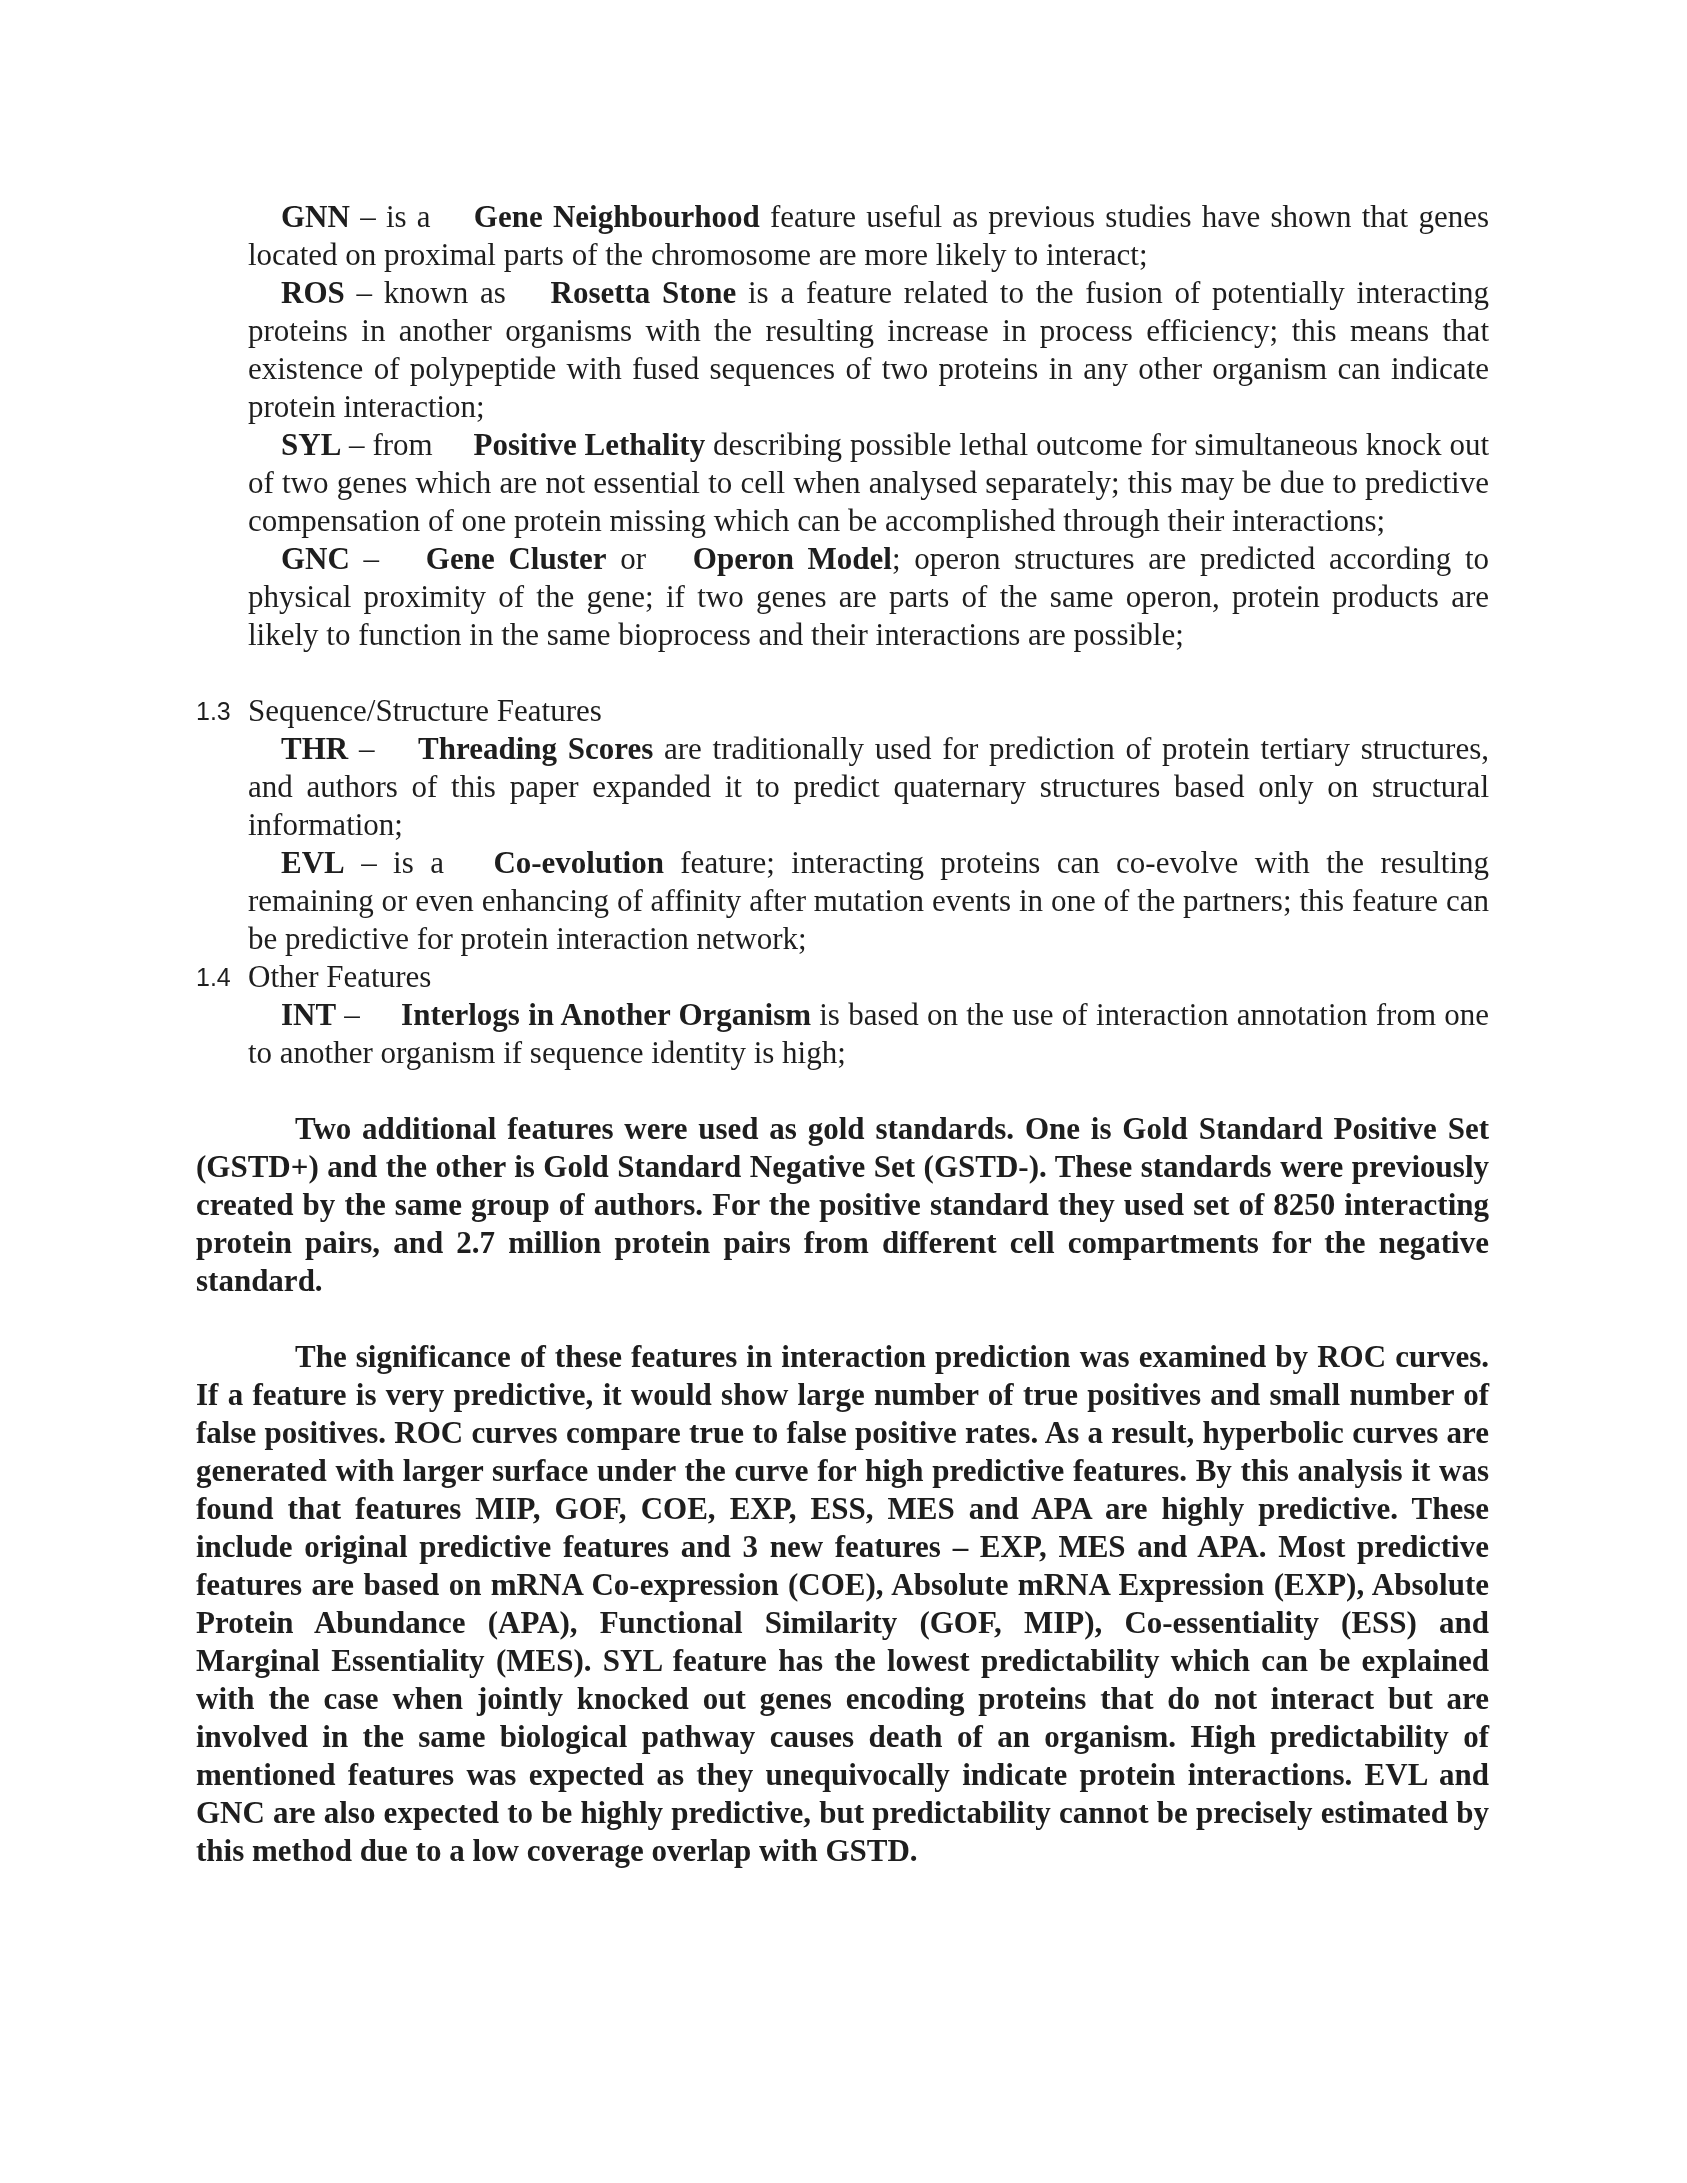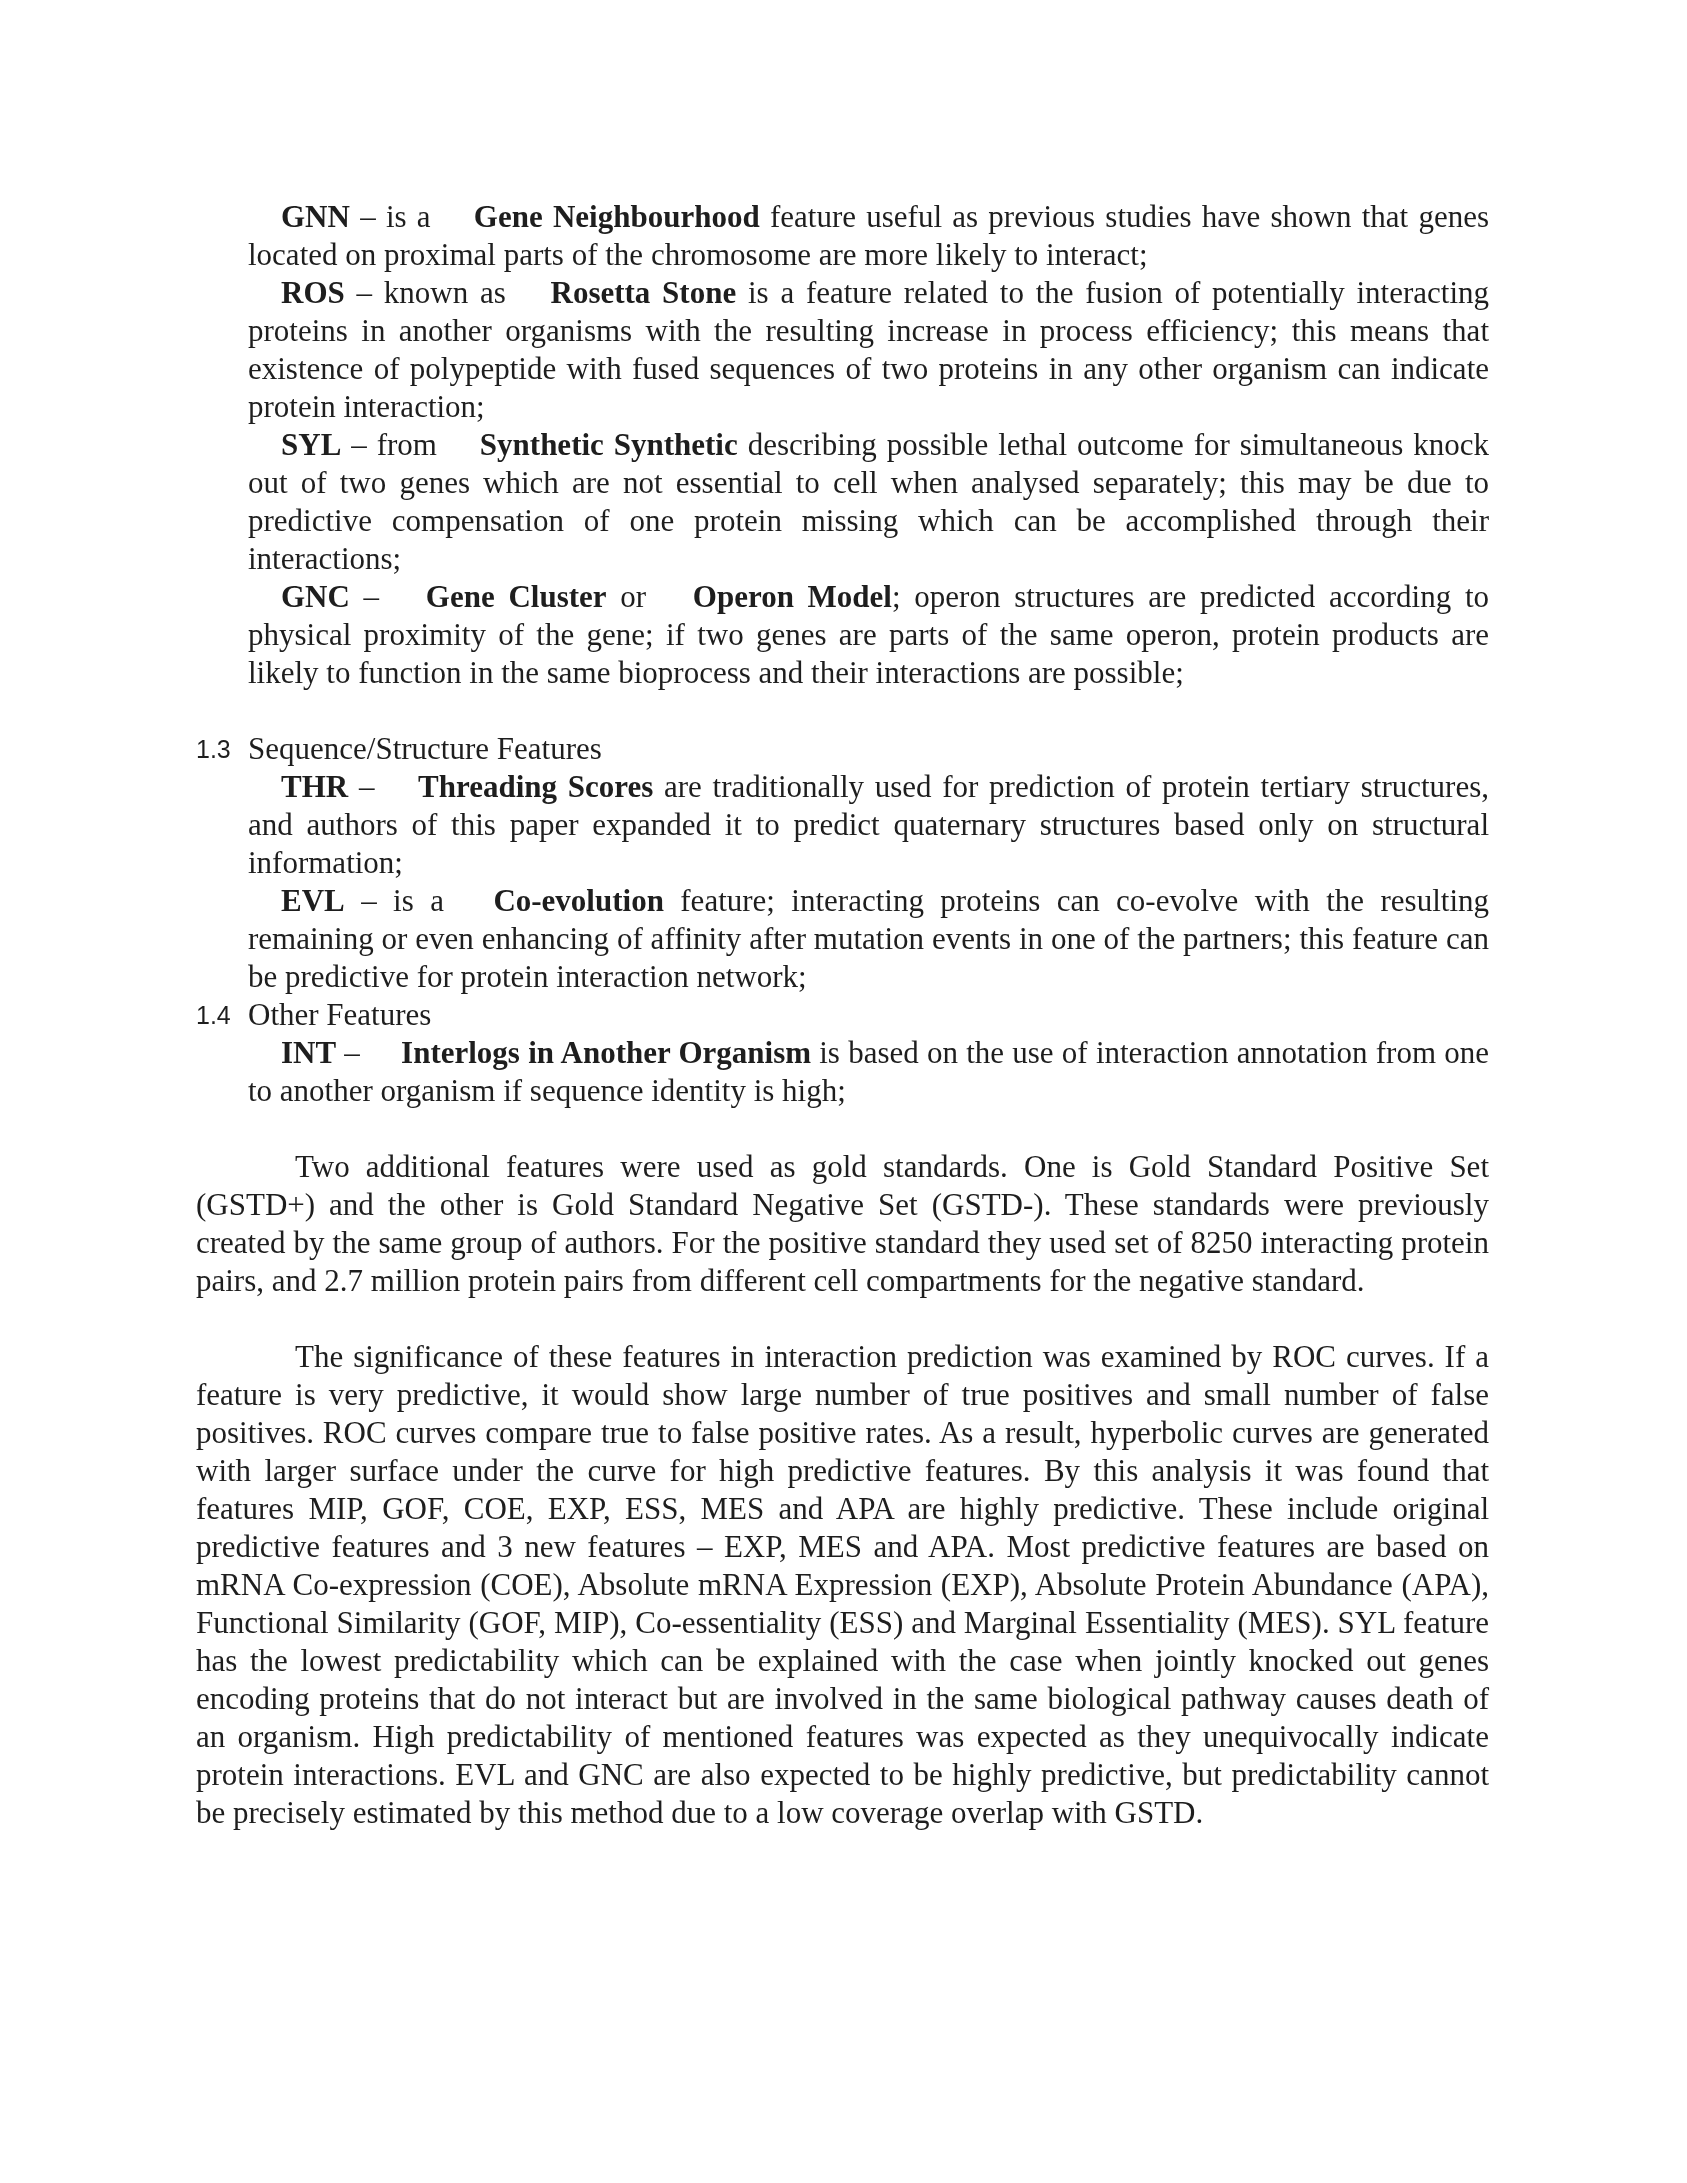--- a/index.html
+++ b/index.html
@@ -12,35 +12,35 @@
   .item { margin-left: 52px; text-align: justify; }
   .item b { font-weight: bold; margin-left: 33px; }
   .heading { display: flex; align-items: flex-start; }
   .heading .num {
     font-family: "Liberation Sans", "DejaVu Sans", sans-serif;
     font-size: 25px; width: 52px; color: #1e1e1e;
   }
   .heading .title { font-size: 31px; }
   .gap { height: 38px; }
   .para { text-align: justify; text-indent: 99px; }
-  .para.last { text-align-last: left; }
+  .para.last { text-align-last: left; font-weight: bold; }
 </style>
 </head>
 <body>
 
 <div class="page">
 
   <div class="item">
     <b>GNN</b><span> – is a </span><b>Gene Neighbourhood</b><span> feature useful as previous studies have shown that genes located on proximal parts of the chromosome are more likely to interact;</span>
   </div>
   <div class="item">
     <b>ROS</b><span> – known as </span><b>Rosetta Stone</b><span> is a feature related to the fusion of potentially interacting proteins in another organisms with the resulting increase in process efficiency; this means that existence of polypeptide with fused sequences of two proteins in any other organism can indicate protein interaction;</span>
   </div>
   <div class="item">
-    <b>SYL</b><span> – from </span><b>Synthetic Synthetic</b><span> describing possible lethal outcome for simultaneous knock out of two genes which are not essential to cell when analysed separately; this may be due to predictive compensation of one protein missing which can be accomplished through their interactions;</span>
+    <b>SYL</b><span> – from </span><b>Positive Lethality</b><span> describing possible lethal outcome for simultaneous knock out of two genes which are not essential to cell when analysed separately; this may be due to predictive compensation of one protein missing which can be accomplished through their interactions;</span>
   </div>
   <div class="item">
     <b>GNC</b><span> – </span><b>Gene Cluster</b><span> or </span><b>Operon Model</b><span>; operon structures are predicted according to physical proximity of the gene; if two genes are parts of the same operon, protein products are likely to function in the same bioprocess and their interactions are possible;</span>
   </div>
 
   <div class="gap"></div>
 
   <div class="heading">
     <span class="num">1.3</span>
     <span class="title">Sequence/Structure Features</span>

